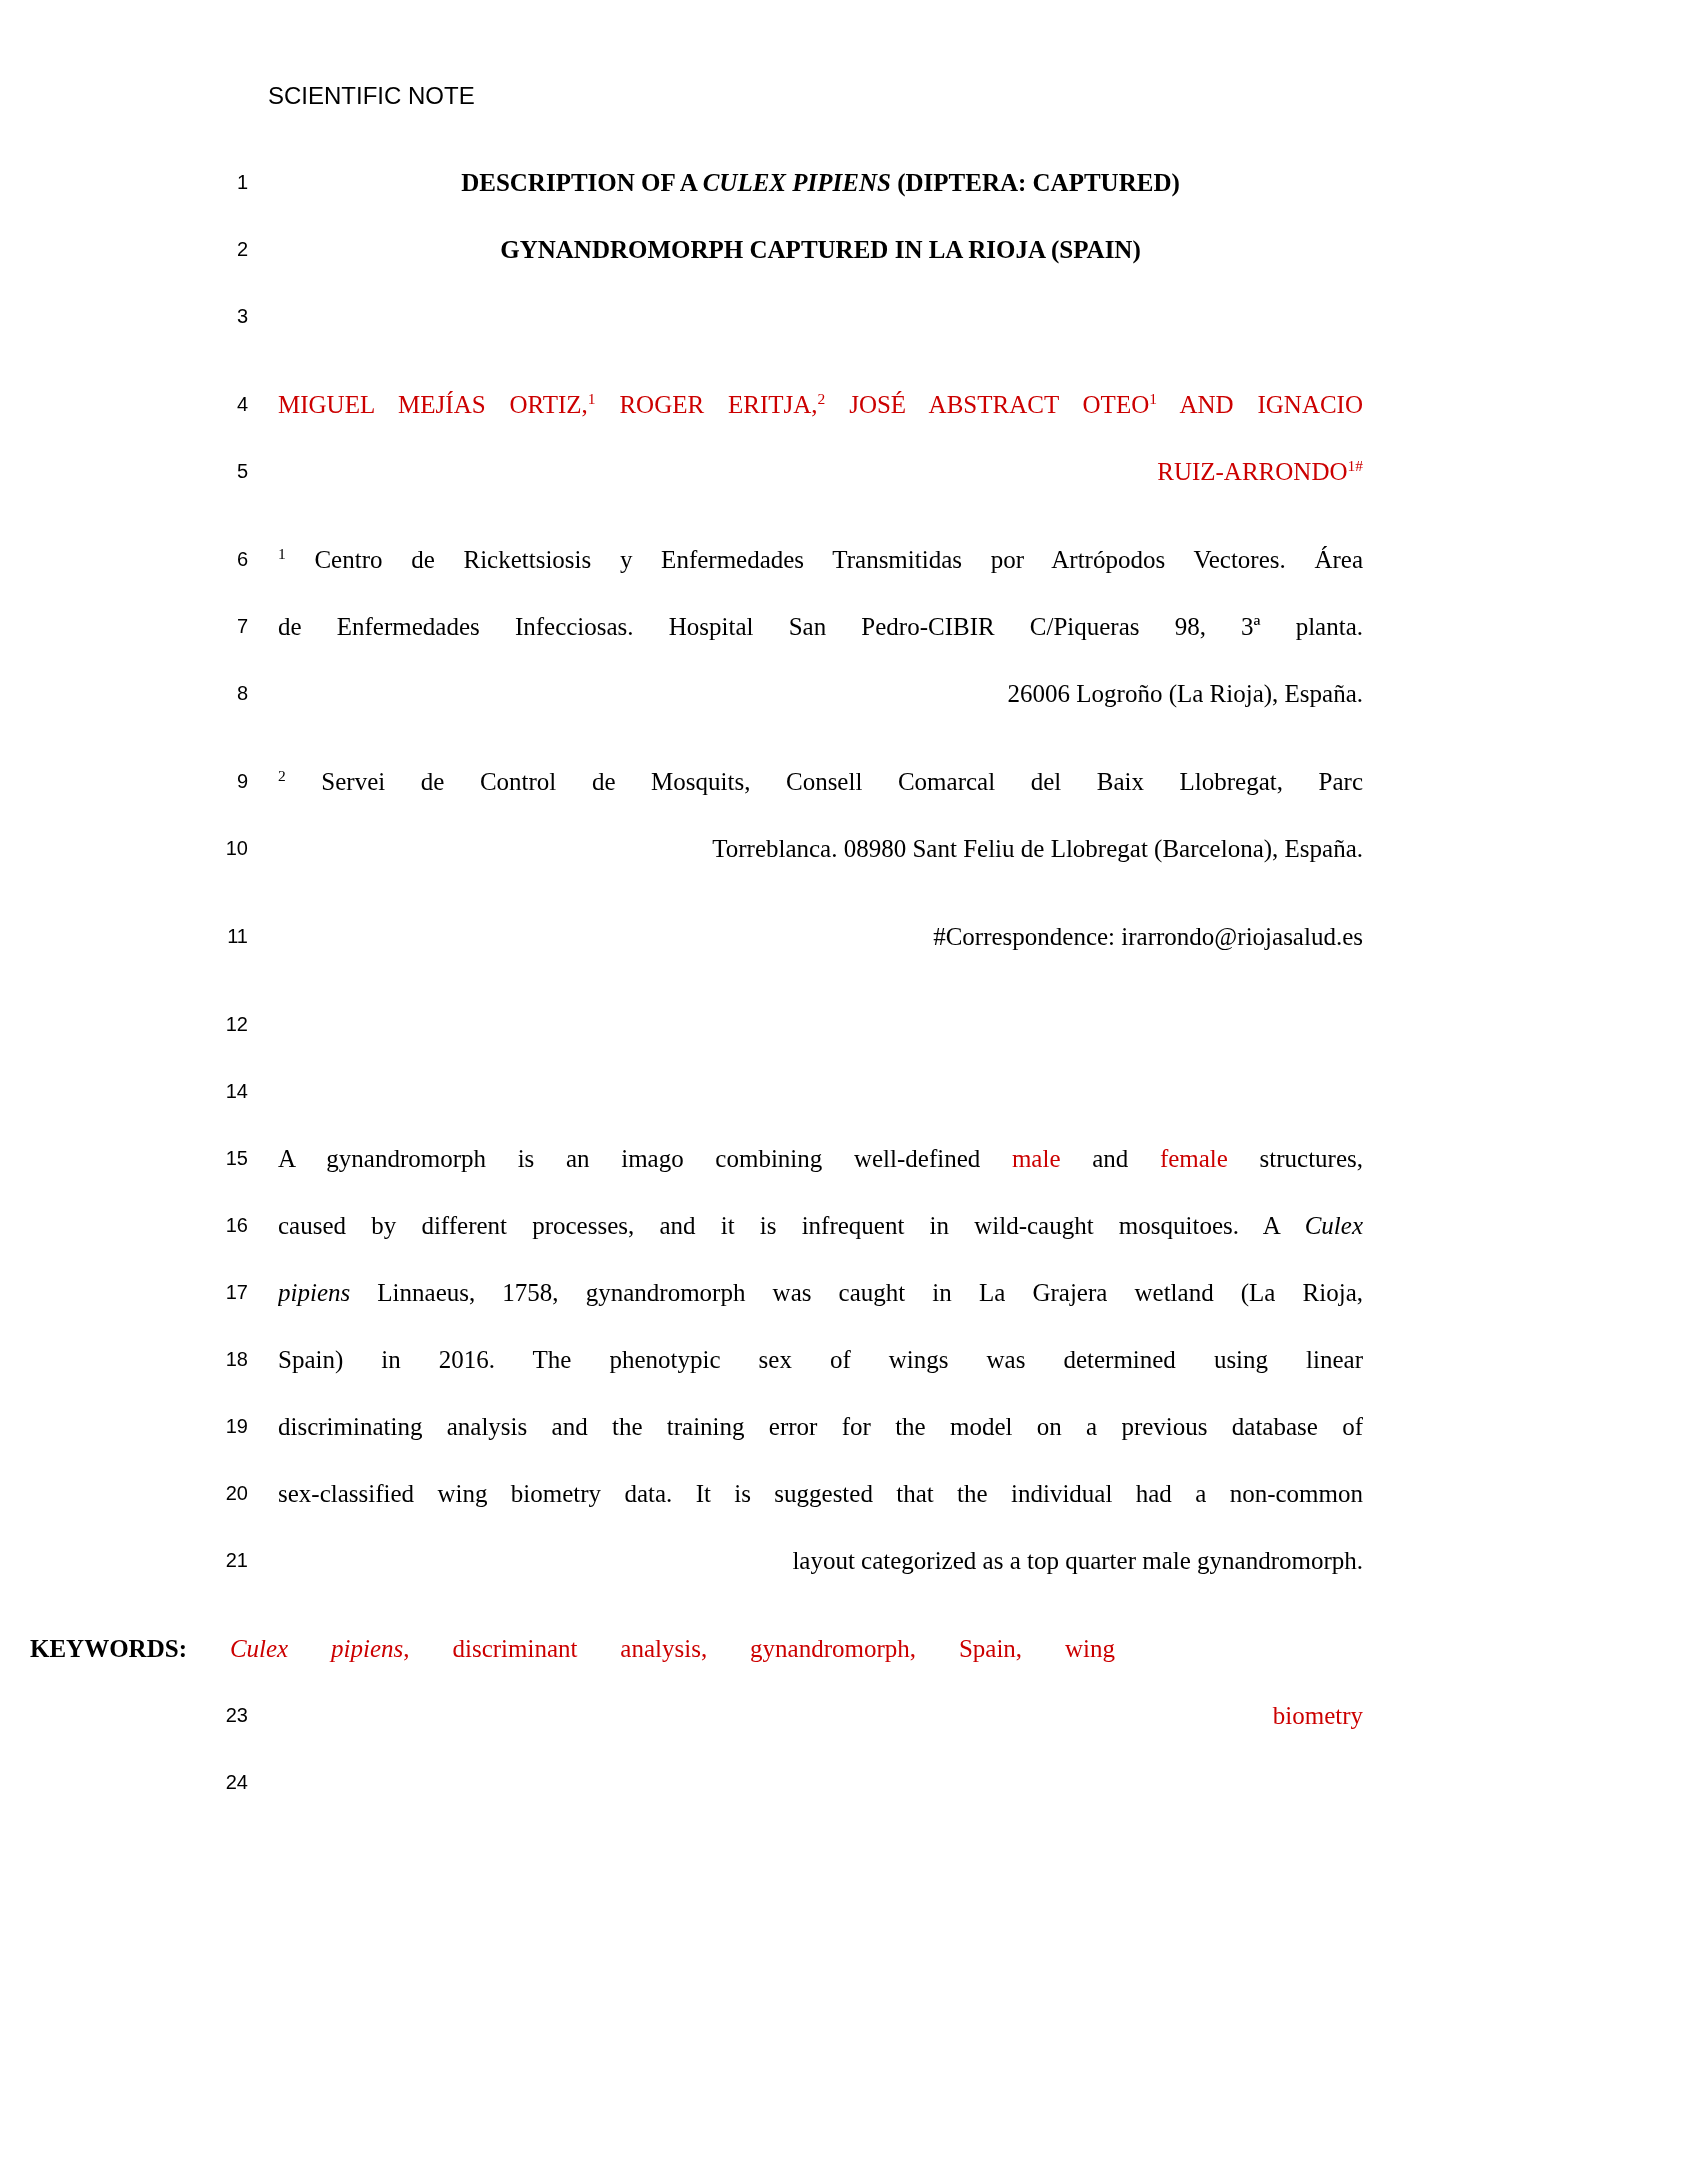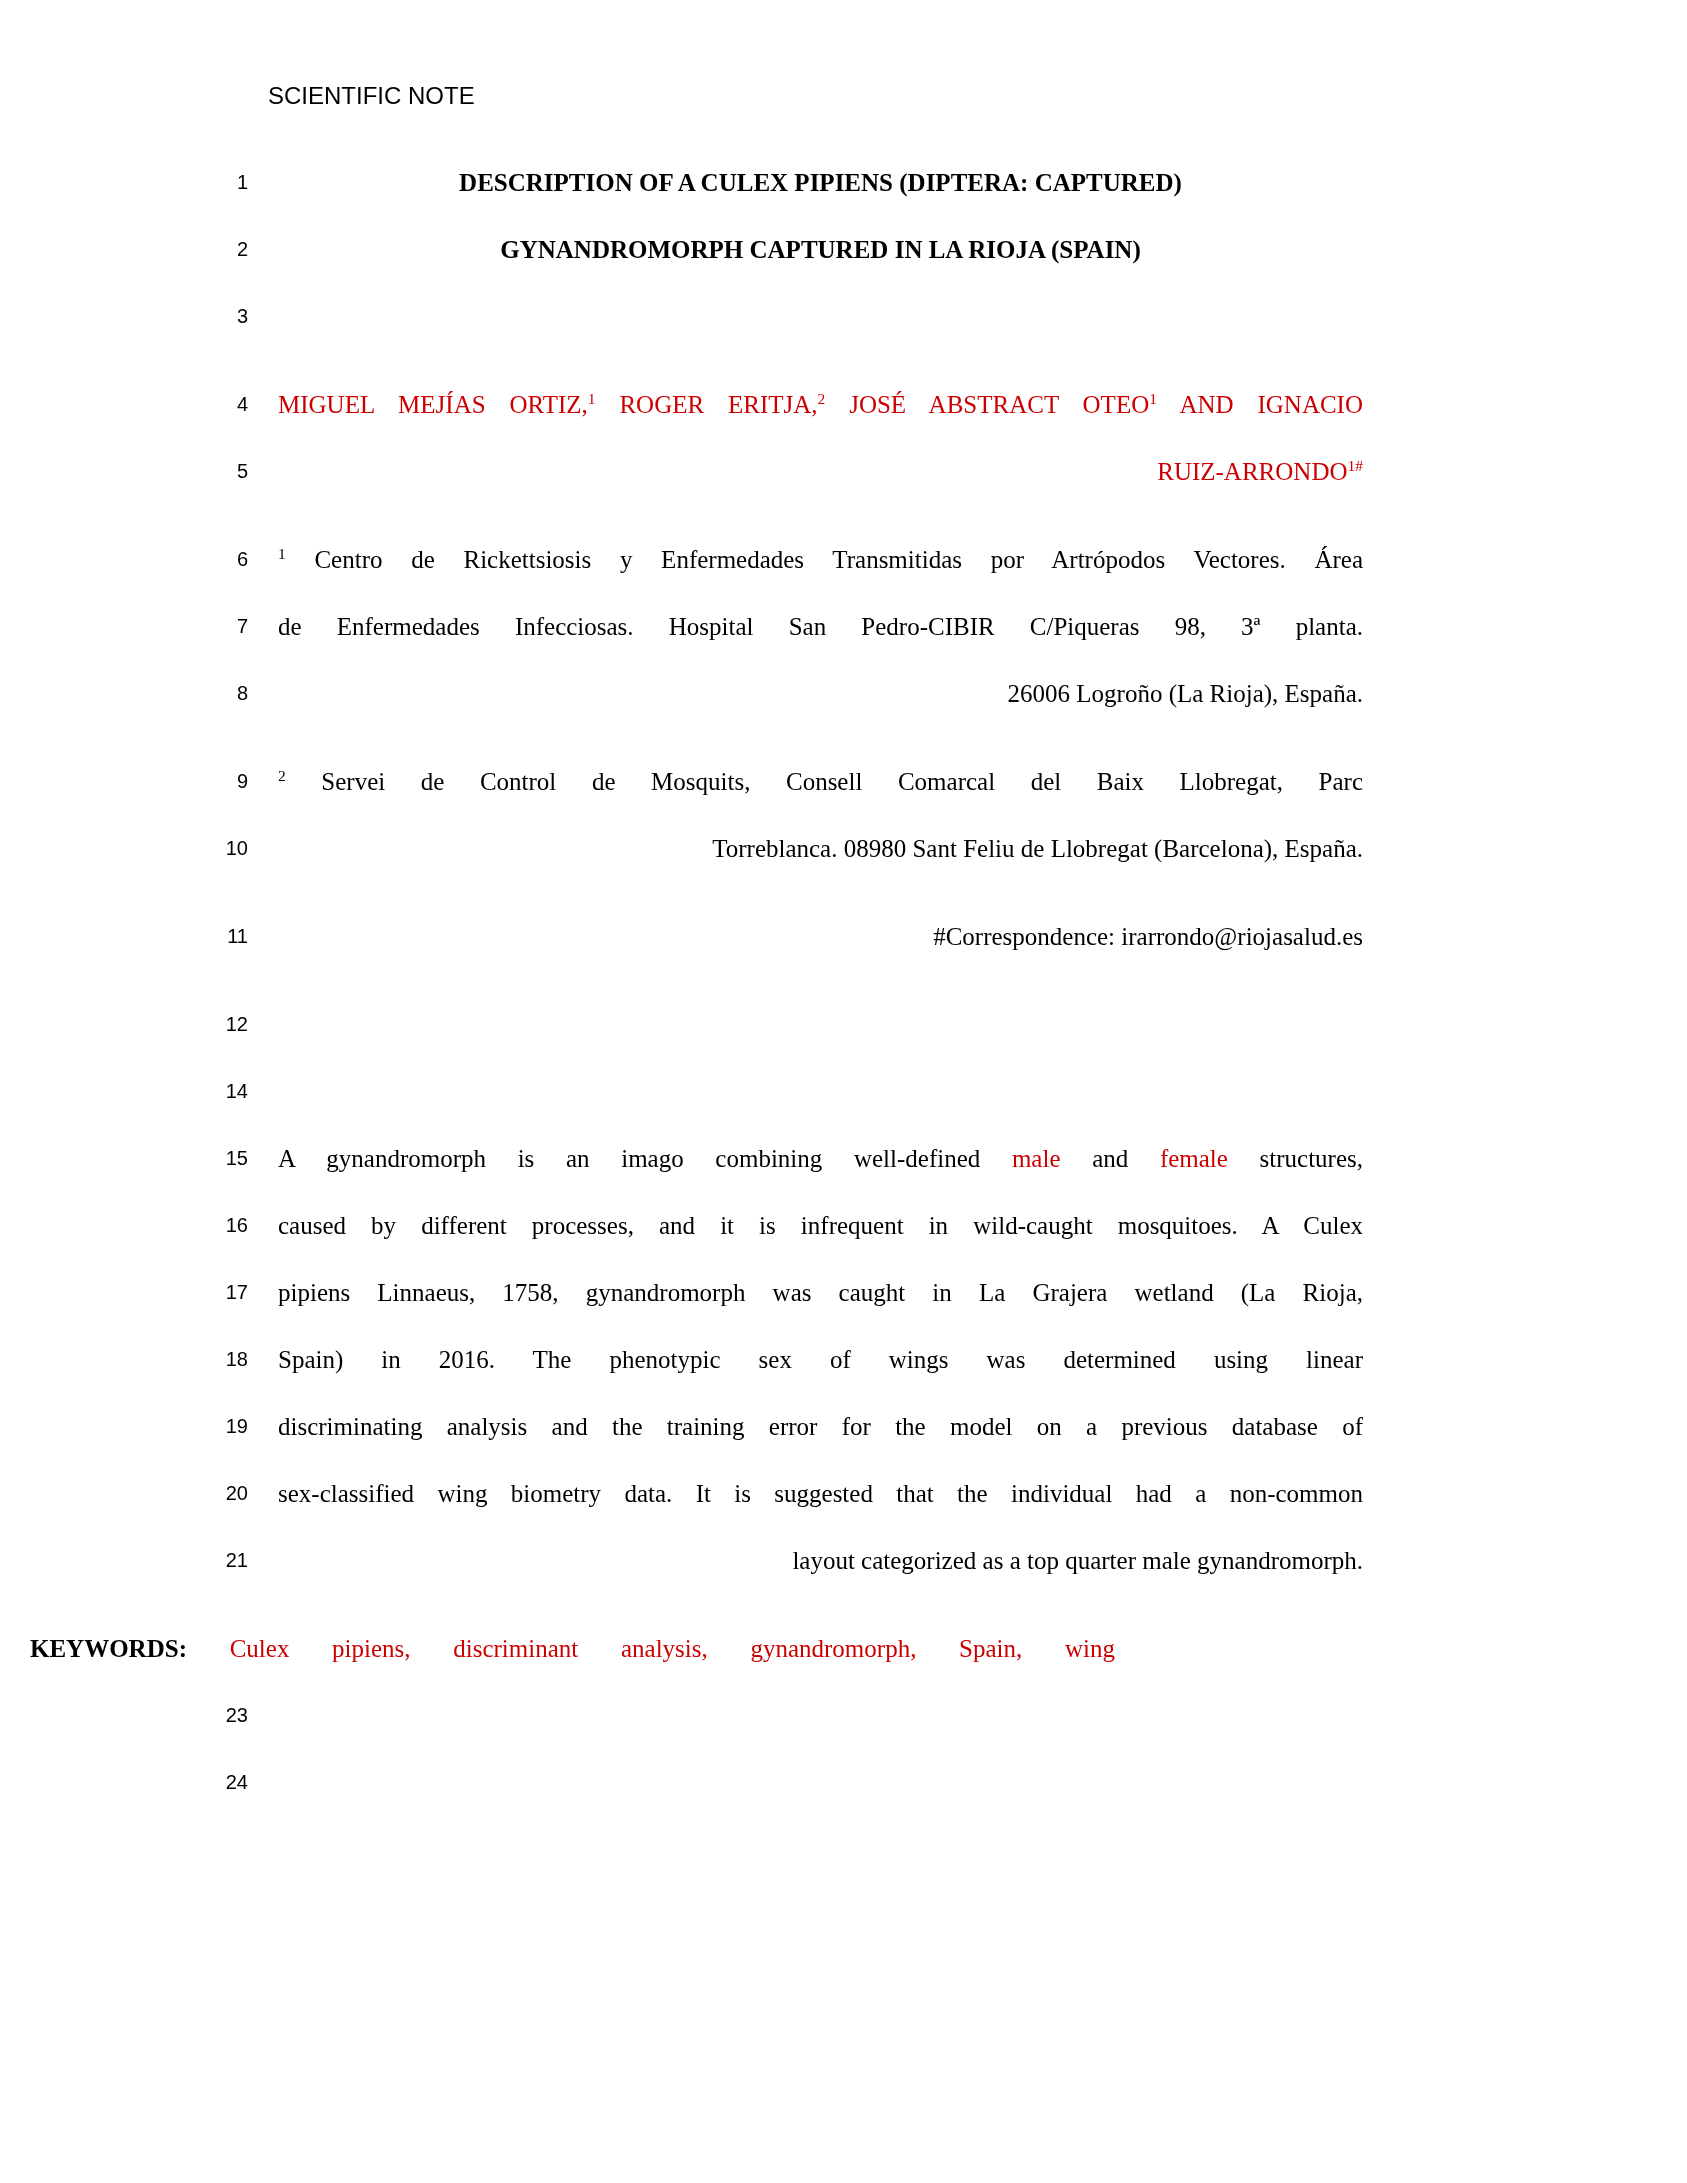--- a/index.html
+++ b/index.html
@@ -53,21 +53,21 @@
     width: 1085px;
     height: 67px;
     overflow: hidden;
     font-size: 25px;
     line-height: 67px;
     text-align: right;
   }
   .align-center { text-align: center; }
   .align-justify { text-align: justify; text-align-last: justify; }
   .bold { font-weight: bold; margin-top: 32px; }
-  .italic { }
+  .italic { font-style: italic; }
   .red { color: var(--accent-red, #CC0000); }
   .sup { vertical-align: super; font-size: 0.62em; line-height: 0; }
 </style>
 </head>
 <body>
 
 <div class="page">
   <div class="doc-header">SCIENTIFIC NOTE</div>
   <div class="lines">
       <div class="line-row">
@@ -148,20 +148,21 @@
       </div>
       <div class="line-row">
         <div class="gutter">21</div>
         <div class="text"><span>layout categorized as a top quarter male gynandromorph.</span></div>
       </div>
       <div class="line-row para-start">
         <div class="text align-justify"><span class="bold">KEYWORDS: </span><span class="italic red">Culex pipiens</span><span class="red">, discriminant analysis, gynandromorph, Spain, wing</span></div>
       </div>
       <div class="line-row">
         <div class="gutter">23</div>
+        <div class="text"><span class="red">biometry</span></div>
       </div>
       <div class="line-row">
         <div class="gutter">24</div>
         <div class="text"></div>
       </div>
     </div>
 </div>
 
 
 </body></html>

